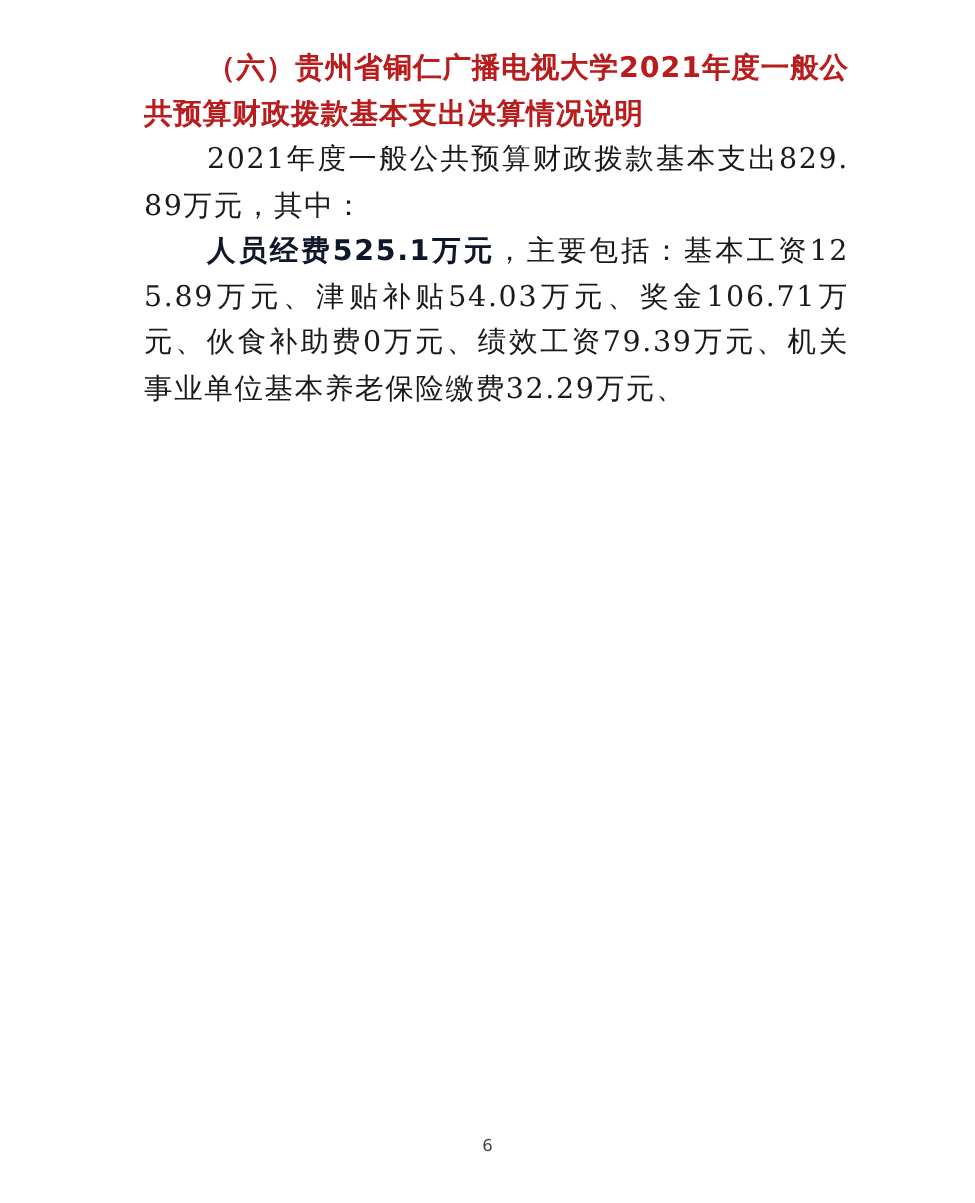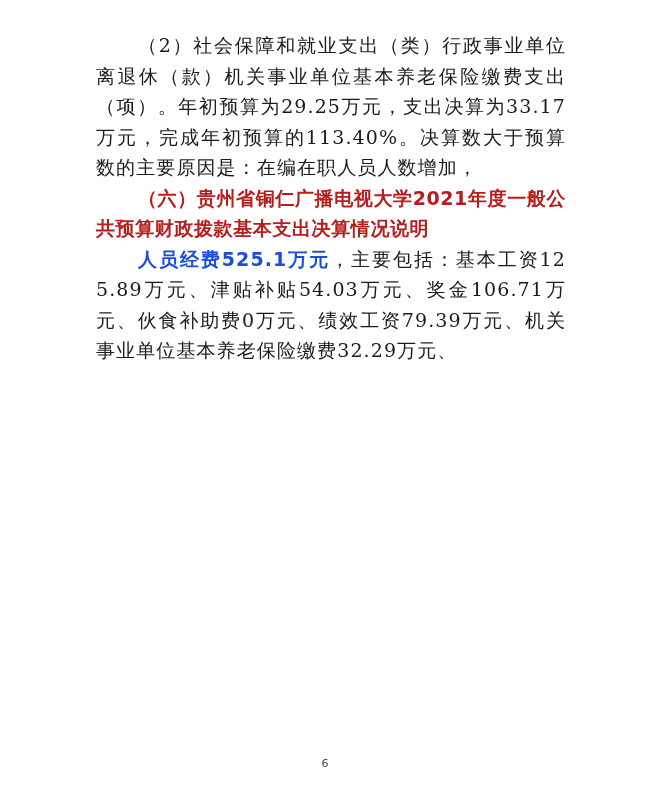--- a/index.html
+++ b/index.html
@@ -36,44 +36,44 @@
     }
     .heading {
       font-family: "DejaVu Sans", "Liberation Sans", sans-serif;
       font-weight: bold;
       letter-spacing: 0.6px;
       color: #b91c1c;
     }
     .bold-lead {
       font-family: "DejaVu Sans", "Liberation Sans", sans-serif;
       font-weight: bold;
-      color: #1d4ed8;
+      color: #0f172a;
     }
     .page-number {
       position: absolute;
       left: 0;
       width: 650px;
       top: 757px;
       text-align: center;
       font-family: "DejaVu Sans", "Liberation Sans", sans-serif;
       font-size: 11px;
       color: #444444;
     }
   </style>
 </head>
 <body>
 
 <div class="page">
 
 
 
-  <p class="para indent">（2）社会保障和就业支出（类）行政事业单位离退休（款）机关事业单位基本养老保险缴费支出（项）。年初预算为29.25万元，支出决算为33.17万元，完成年初预算的113.40%。决算数大于预算数的主要原因是：在编在职人员人数增加，</p>
 
 
 
   <p class="para indent heading">（六）贵州省铜仁广播电视大学2021年度一般公共预算财政拨款基本支出决算情况说明</p>
 
+  <p class="para indent">2021年度一般公共预算财政拨款基本支出829.89万元，其中：</p>
 
   <p class="para indent"><span class="bold-lead">人员经费525.1万元</span><span>，主要包括：基本工资125.89万元、津贴补贴54.03万元、奖金106.71万元、伙食补助费0万元、绩效工资79.39万元、机关事业单位基本养老保险缴费32.29万元、</span></p>
 
 </div>
 
 <div class="page-number">6</div>
 
 </body></html>

